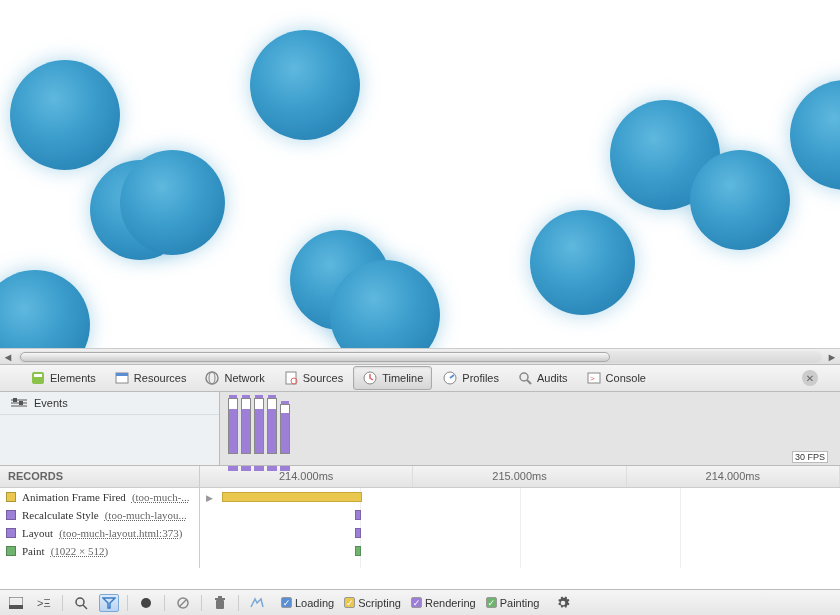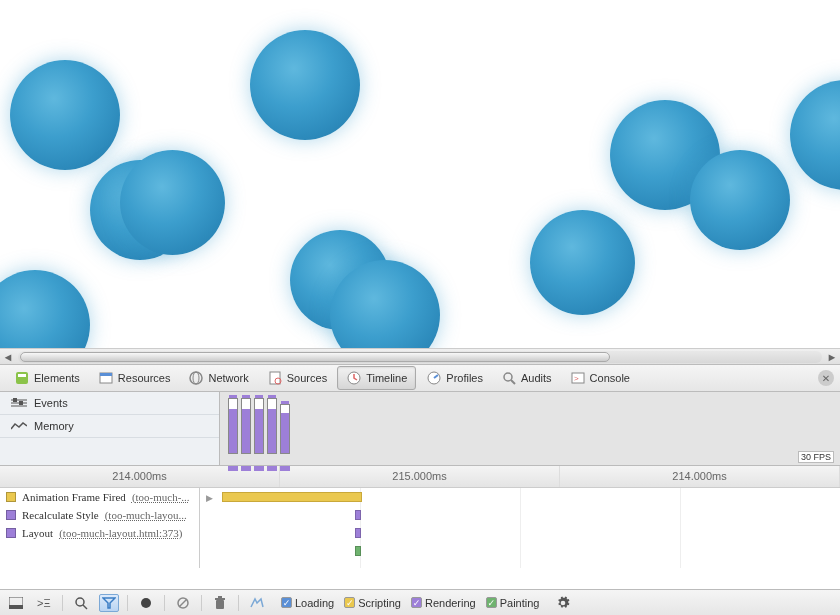--- a/index.html
+++ b/index.html
@@ -6,37 +6,37 @@
 body { font-family: "Lucida Grande", Arial, sans-serif; font-size: 11px; color: #333; background: #fff; width: 840px; height: 615px; overflow: hidden; position: relative; }
 
 .viewport { position: relative; width: 100%; height: 348px; background: #fff; overflow: hidden; }
 .ball { position: absolute; border-radius: 50%; background: radial-gradient(circle at 40% 35%, #5fb8de 0%, #3c9ecd 40%, #2d8bbc 70%, #2578a8 100%); box-shadow: 0 0 20px rgba(60,158,205,0.4); }
 
 .hscroll { height: 16px; background: linear-gradient(#f0f0f0,#e0e0e0); border-top: 1px solid #ccc; display: flex; align-items: center; }
 .hscroll .arrow { width: 16px; height: 14px; display:flex; align-items:center; justify-content:center; color:#666; }
 .hscroll .track { flex:1; height:12px; background: linear-gradient(#e8e8e8,#d8d8d8); border-radius:6px; margin:0 2px; position:relative; }
 .hscroll .thumb { position:absolute; left:2px; top:1px; height:10px; width:590px; background: linear-gradient(#f8f8f8,#ccc); border:1px solid #aaa; border-radius:5px; }
 
-.tabbar { height: 28px; background: linear-gradient(#f5f5f5,#e6e6e6); border-top:1px solid #bbb; border-bottom:1px solid #bbb; display:flex; align-items:center; padding:0 6px; gap:2px; }
+.tabbar { height: 28px; background: linear-gradient(#f5f5f5,#e6e6e6); border-top:1px solid #bbb; border-bottom:1px solid #bbb; display:flex; align-items:center; padding:0 22px; gap:2px; }
 .tab { display:flex; align-items:center; gap:4px; padding:3px 8px; border-radius:3px; cursor:pointer; }
 .tab.active { background: linear-gradient(#f2f2f2,#d6d6d6); border:1px solid #aaa; box-shadow: inset 0 1px 2px rgba(0,0,0,0.1); justify-content: center; }
 .tab .ticon { width:16px; height:16px; display:flex; align-items:center; justify-content:center; }
 .close-x { margin-left:auto; width:16px; height:16px; border-radius:8px; background:#ccc; display:flex; align-items:center; justify-content:center; color:#666; font-size:10px; cursor:pointer; }
 
 .tl-top { display:flex; height: 74px; border-bottom:1px solid #bbb; }
 .tl-sidebar { width:220px; background:#eef1f4; border-right:1px solid #bbb; }
 .tl-row { display:flex; align-items:center; gap:6px; padding:5px 10px; border-bottom:1px solid #d8dde2; cursor:pointer; }
 .tl-row.active { background: linear-gradient(#5a99d8,#3f7fc4); color:#fff; font-weight:bold; }
 .tl-row .ricon { width:18px; display:flex; justify-content:center; }
 .tl-overview { flex:1; background:#e4e4e4; position:relative; }
 .tl-bars { position:absolute; left:8px; top:6px; display:flex; gap:3px; align-items:flex-end; height:56px; }
 .tl-bar { width:10px; border:1px solid #888; background:#fff; position:relative; }
 .tl-bar .fill { position:absolute; bottom:0; left:0; right:0; background:#9d7fd8; }
 .tl-bar .tick { position:absolute; top:-4px; left:0; right:0; height:3px; background:#9d7fd8; }
-.fps-label { position:absolute; right:6px; bottom:2px; font-size:9px; background:#fff; border:1px solid #bbb; padding:0 2px; }
+.fps-label { position:absolute; right:12px; bottom:2px; font-size:9px; background:#fff; border:1px solid #bbb; padding:0 2px; }
 .scrub { position:absolute; left:0; bottom:-6px; display:flex; gap:3px; padding-left:8px; }
 .scrub span { width:10px; height:5px; background:#9d7fd8; display:block; }
 
 .records-hdr { display:flex; height:22px; background:linear-gradient(#f4f4f4,#e4e4e4); border-bottom:1px solid #ccc; }
 .records-hdr .col0 { width:200px; padding:4px 8px; font-weight:bold; color:#666; border-right:1px solid #ccc; }
 .records-hdr .colt { flex:1; display:flex; }
 .records-hdr .colt div { flex:1; text-align:center; padding:4px 0; border-right:1px solid #ddd; color:#666; }
 
 .records-body { display:flex; height:80px; background:#fff; }
 .rec-left { width:200px; border-right:1px solid #ccc;font-family:Liberation Serif, serif; }
@@ -169,28 +169,20 @@
           <svg width="16" height="10">
             <line x1="0" y1="2" x2="16" y2="2" stroke="#555"></line>
             <line x1="0" y1="5" x2="16" y2="5" stroke="#555"></line>
             <line x1="0" y1="8" x2="16" y2="8" stroke="#555"></line>
             <rect x="2" y="0" width="4" height="4" fill="#555"></rect>
             <rect x="8" y="3" width="4" height="4" fill="#555"></rect>
           </svg>
         </span>
       <span>Events</span>
     </div>
-    <div class="tl-row">
-      <span class="ricon">
-          <svg width="16" height="10">
-            <polyline points="0,8 4,3 8,6 12,2 16,5" fill="none" stroke="#555" stroke-width="1.5"></polyline>
-          </svg>
-        </span>
-      <span>Memory</span>
-    </div>
   </div>
   <div class="tl-overview">
     <div class="tl-bars" id="tl-bars">
         <div class="tl-bar" style="height: 56px;">
           <div class="tick"></div>
           <div class="fill" style="height: 44px;"></div>
         </div>
         <div class="tl-bar" style="height: 56px;">
           <div class="tick"></div>
           <div class="fill" style="height: 44px;"></div>
@@ -213,20 +205,21 @@
         <span></span>
         <span></span>
         <span></span>
         <span></span>
       </div>
     <div class="fps-label">30 FPS</div>
   </div>
 </div>
 
 <div class="records-hdr">
+  <div class="col0">RECORDS</div>
   <div class="colt" id="time-cols">
       <div>214.000ms</div>
       <div>215.000ms</div>
       <div>214.000ms</div>
     </div>
 </div>
 
 <div class="records-body">
   <div class="rec-left" id="rec-left">
       <div class="rec-row">
@@ -236,20 +229,25 @@
       </div>
       <div class="rec-row">
         <span class="sq" style="background: rgb(157, 127, 216);"></span>
         <span>Recalculate Style </span>
         <span class="lnk">(too-much-layou...</span>
       </div>
       <div class="rec-row">
         <span class="sq" style="background: rgb(157, 127, 216);"></span>
         <span>Layout </span>
         <span class="lnk">(too-much-layout.html:373)</span>
+      </div>
+      <div class="rec-row">
+        <span class="sq" style="background: rgb(111, 179, 111);"></span>
+        <span>Paint </span>
+        <span class="lnk">(1022 × 512)</span>
       </div>
     </div>
   <div class="rec-right">
     <div class="grid-v" style="left:25%"></div>
     <div class="grid-v" style="left:50%"></div>
     <div class="grid-v" style="left:75%"></div>
     <span class="play-tri">▶</span>
     <div class="bar-yellow" style="width:140px;"></div>
     <div class="chip" style="left:155px; top:22px; background:#9d7fd8;"></div>
     <div class="chip" style="left:155px; top:40px; background:#9d7fd8;"></div>

